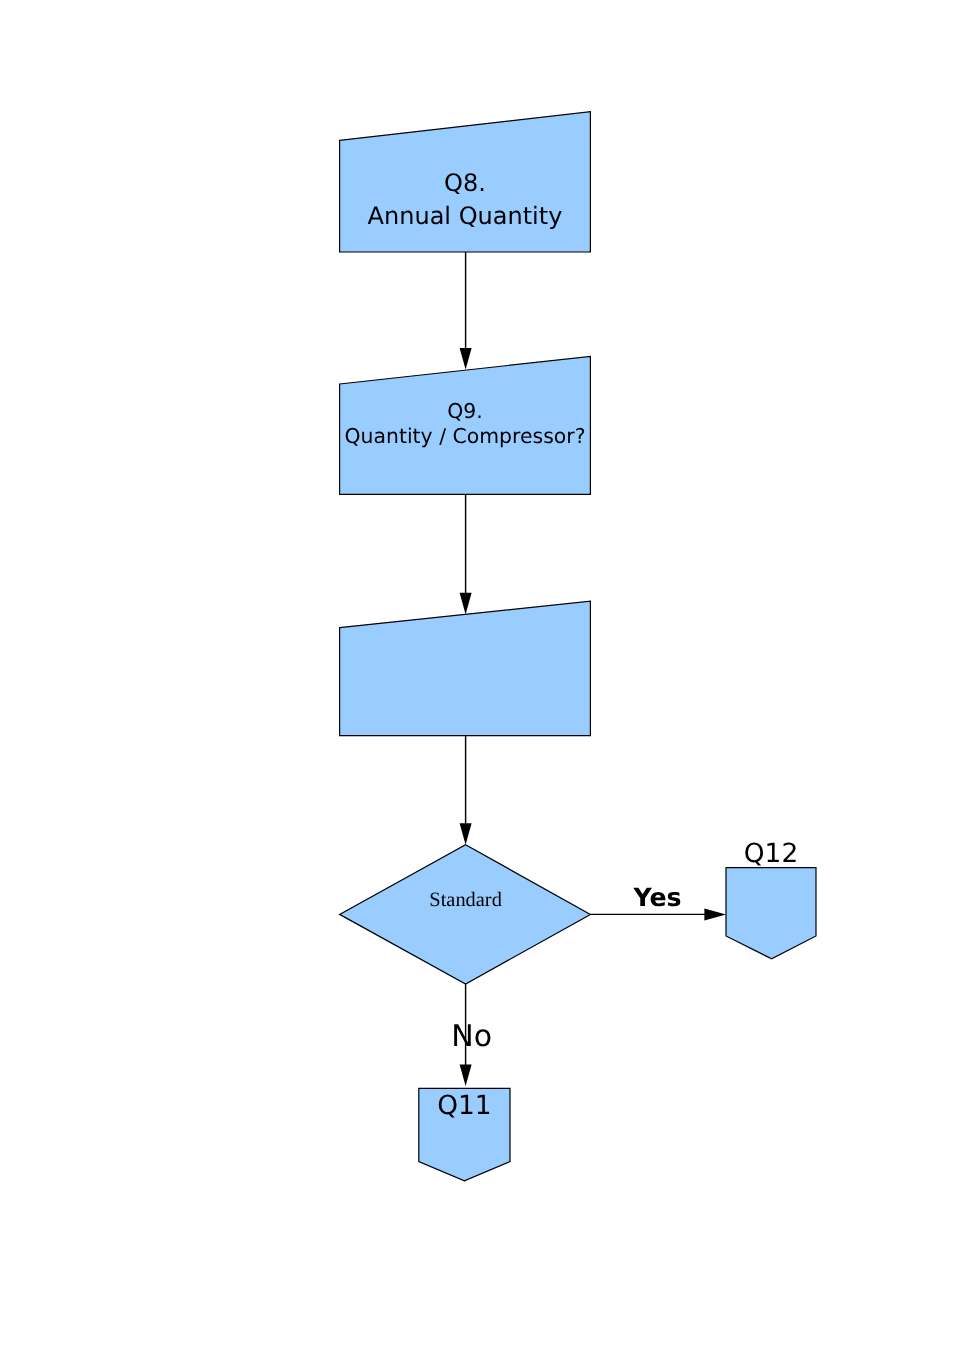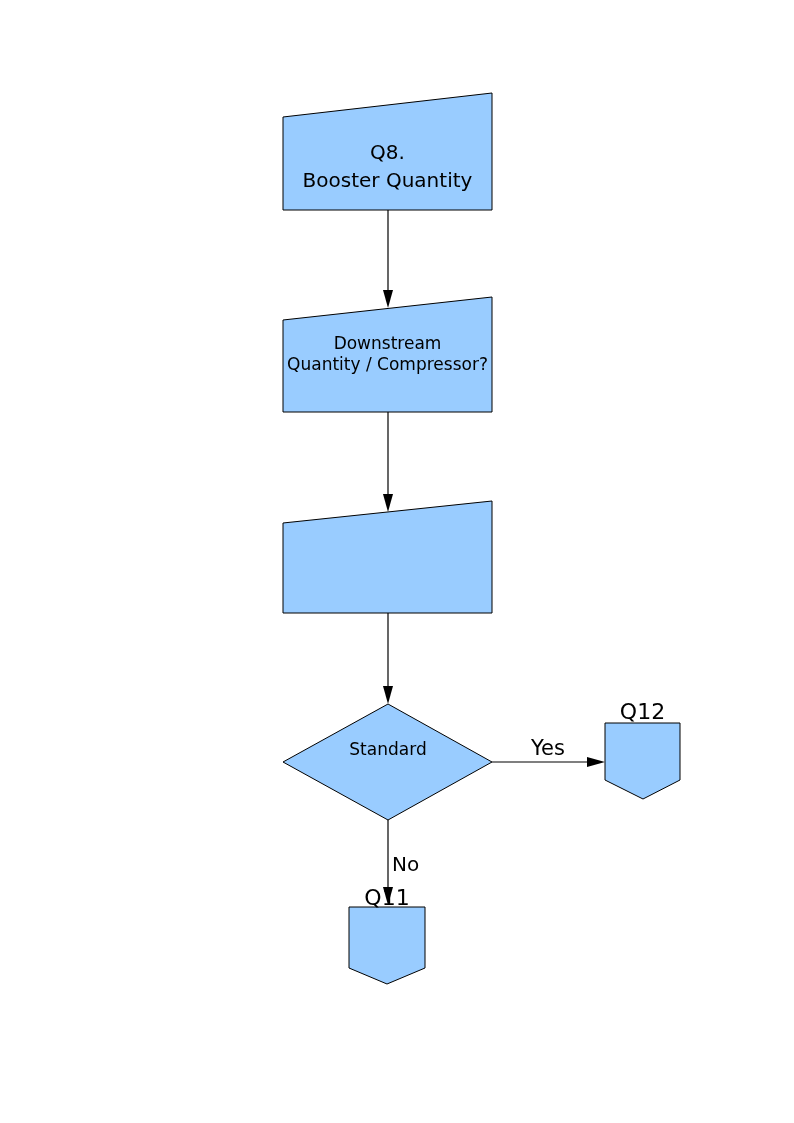--- a/index.html
+++ b/index.html
@@ -31,24 +31,24 @@
   .label {
     position: absolute;
     text-align: center;
     color: var(--text-color, #000);
     white-space: nowrap;
   }
   .label-q8, .label-q10 { left: 283px; width: 209px; font-size: 20px; line-height: 28px; }
   .label-q8  { top: 138px; }
   .label-q10 { top: 538px; }
   .label-q9  { left: 283px; width: 209px; top: 333px; font-size: 17px; line-height: 21px; }
-  .label-decision { left: 284px; width: 208px; top: 739px; font-size: 17px; line-height: 21px; }
-  .label-yes { left: 508px; width: 80px; top: 734px; font-size: 21px; line-height: 28px; }
-  .label-no  { left: 392px; top: 850px; font-size: 20px; line-height: 28px; text-align: left; }
-  .label-q11 { left: 349px; width: 76px; top: 884px; font-size: 22px; line-height: 28px; }
+  .label-decision { left: 284px; width: 208px; top: 739px; font-size: 17px; line-height: 21px; font-family: Liberation Serif, serif; }
+  .label-yes { left: 508px; width: 80px; top: 734px; font-size: 21px; line-height: 28px; font-weight: bold; }
+  .label-no  { left: 376px; top: 850px; font-size: 25px; line-height: 28px; text-align: left; }
+  .label-q11 { left: 349px; width: 76px; top: 908px; font-size: 22px; line-height: 28px; }
   .label-q12 { left: 605px; width: 75px; top: 698px; font-size: 22px; line-height: 28px; }
 </style>
 </head>
 <body>
 
 <div class="page">
 
   <svg class="canvas" width="794" height="1123" viewBox="0 0 794 1123">
 
     <polygon class="node" points="283,117 492,93 492,210 283,210"></polygon>
@@ -74,25 +74,25 @@
     <line class="edge-line" x1="388" y1="820" x2="388" y2="888"></line>
     <polygon class="edge-head" points="383,887 393,887 388,905"></polygon>
 
     <polygon class="node" points="349,907 425,907 425,968 387,984 349,968"></polygon>
 
     <polygon class="node" points="605,723 680,723 680,780 643,799 605,780"></polygon>
   </svg>
 
   <div class="label label-q8">
     <div>Q8.</div>
-    <div>Booster Quantity</div>
+    <div>Annual Quantity</div>
   </div>
 
   <div class="label label-q9">
-    <div>Downstream</div>
+    <div>Q9.</div>
     <div>Quantity / Compressor?</div>
   </div>
 
 
   <div class="label label-decision">
     <div>Standard</div>
   </div>
 
   <div class="label label-yes">Yes</div>
   <div class="label label-no">No</div>

